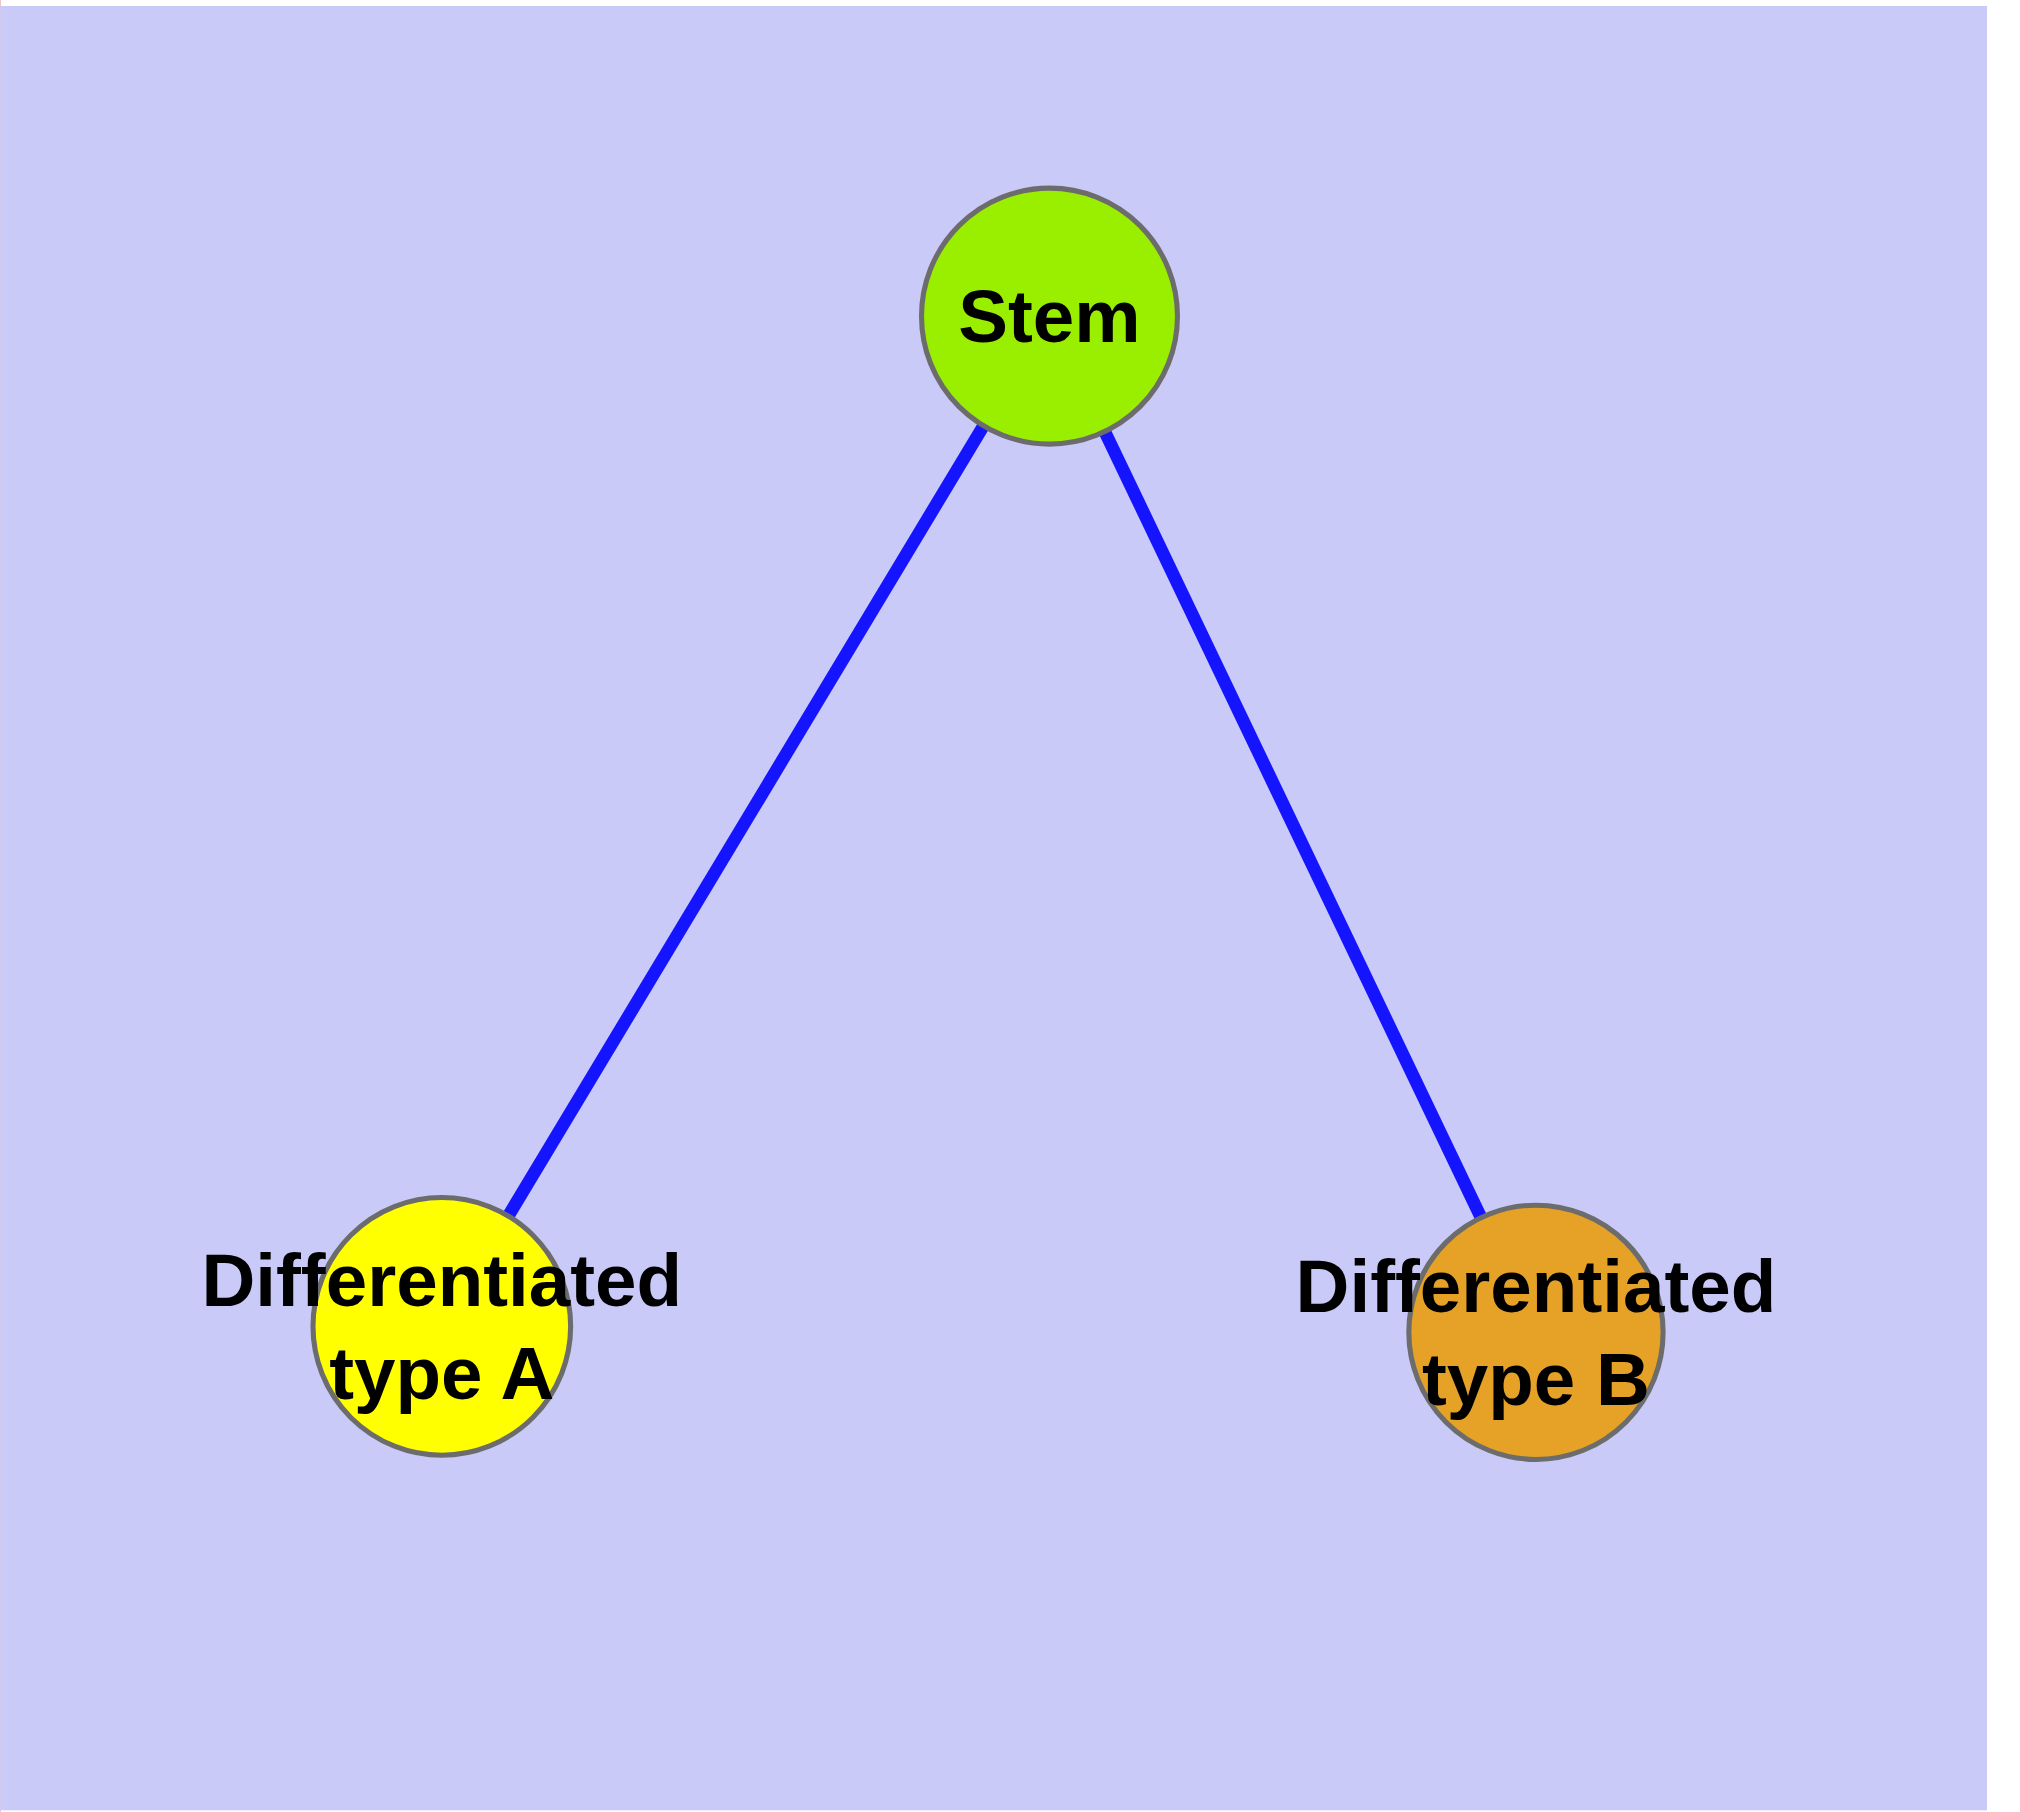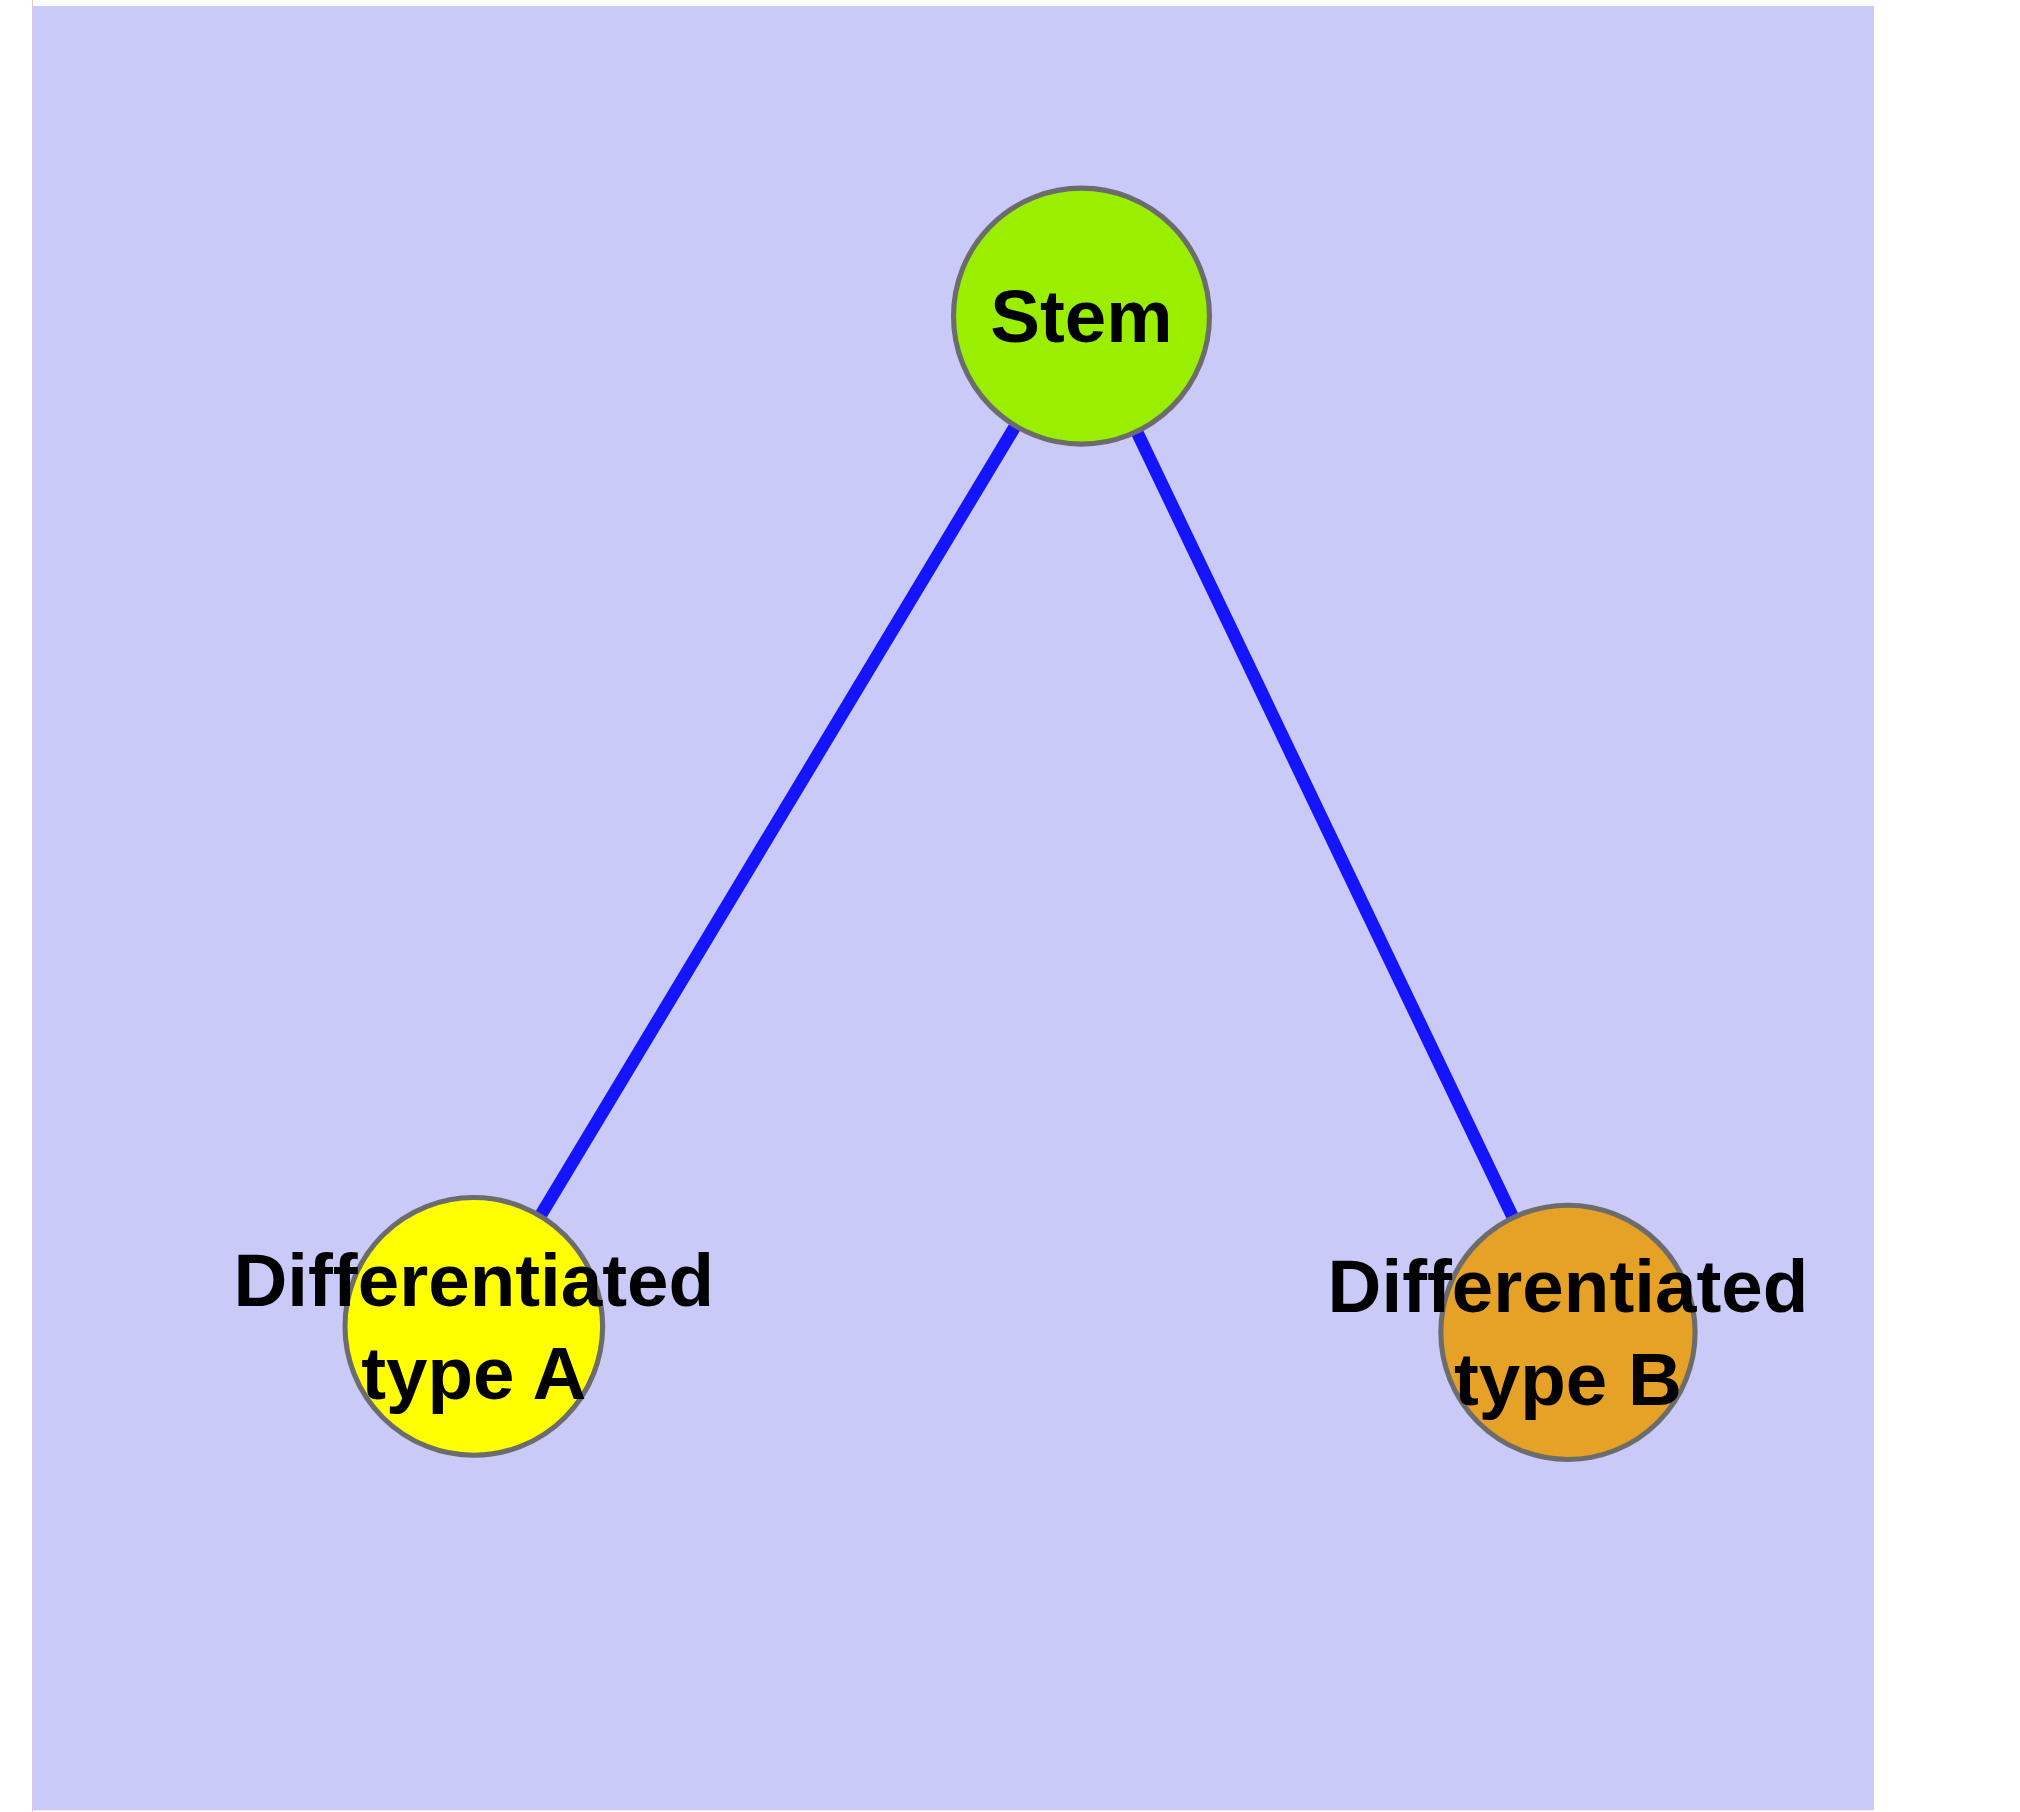--- a/index.html
+++ b/index.html
@@ -2,25 +2,24 @@
 <html style="font-size:13.6px"><head>
 <meta charset="utf-8">
 <style>
   html, body {
     margin: 0;
     padding: 0;
     background: #ffffff;
   }
   .canvas {
     position: relative;
-    width: 1842px;
+    width: 1987px;
     height: 1812px;
     overflow: hidden;
     background: #b91c1c;
-    margin-left: 32px;
   }
   svg.graph {
     display: block;
     width: 2021px;
     height: 1812px;
   }
   svg.graph text {
     font-family: "Liberation Sans", "DejaVu Sans", sans-serif;
     font-weight: 700;
     fill: #000000;

